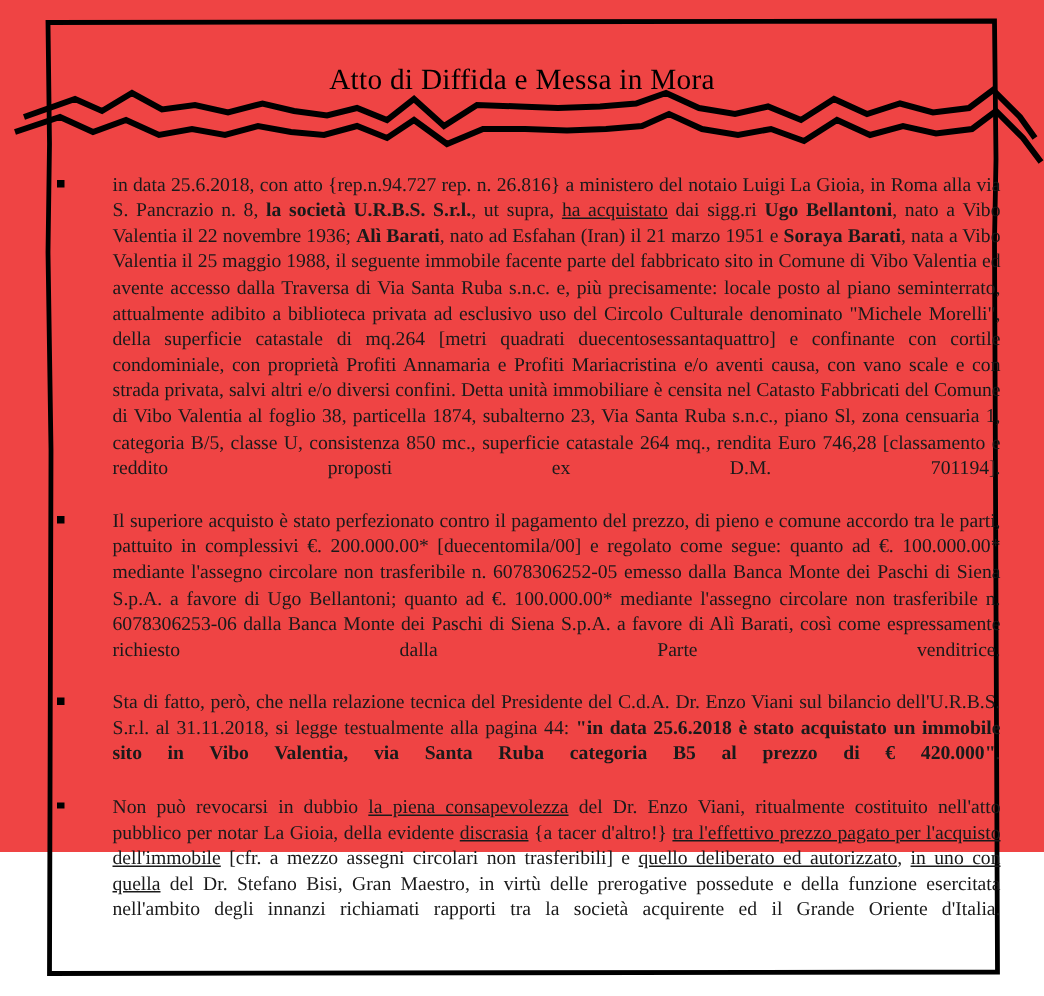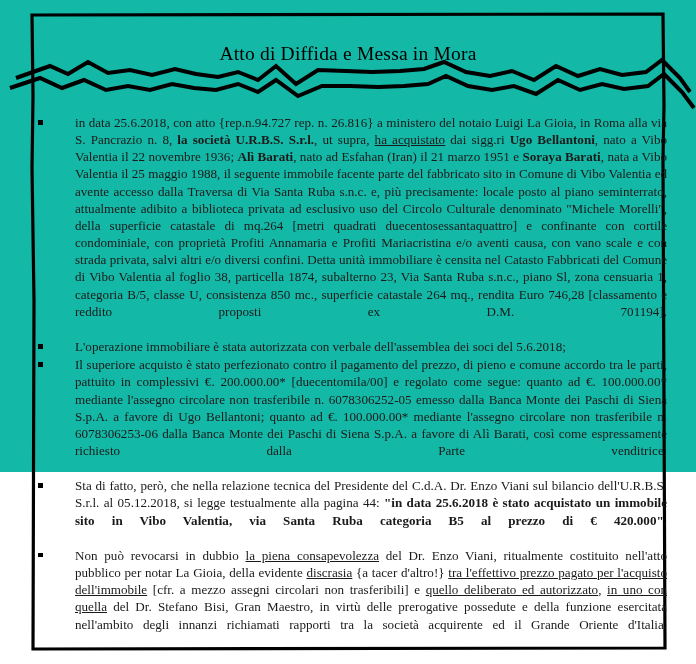--- a/index.html
+++ b/index.html
@@ -12,22 +12,22 @@
     width: 696px;
     height: 664px;
     overflow: hidden;
     font-family: "Liberation Serif", "DejaVu Serif", serif;
     color: #101010;
   }
 
   #page {
     position: relative;
     width: 696px;
-    height: 472px;
-    background: #14b8a6;
+    height: 568px;
+    background: #ef4444;
   }
 
   
   #frame-svg {
     position: absolute;
     left: 0;
     top: 0;
     width: 696px;
     height: 664px;
     pointer-events: none;
@@ -123,31 +123,27 @@
   <div class="title-wrap">
     <h1 class="doc-title">Atto di Diffida e Messa in Mora</h1>
   </div>
 
   <div class="body-wrap">
     <ul class="bullets" id="bullet-list">
         <li id="bullet-acquisto-immobile">
           <span class="bullet-marker"></span>
           <span class="para-text"><span>in data 25.6.2018, con atto {rep.n.94.727 rep. n. 26.816} a ministero del notaio Luigi La Gioia, in Roma alla via S. Pancrazio n. 8, </span><b>la società U.R.B.S. S.r.l.</b><span>, ut supra, </span><u>ha acquistato</u><span> dai sigg.ri </span><b>Ugo Bellantoni</b><span>, nato a Vibo Valentia il 22 novembre 1936; </span><b>Alì Barati</b><span>, nato ad Esfahan (Iran) il 21 marzo 1951 e </span><b>Soraya Barati</b><span>, nata a Vibo Valentia il 25 maggio 1988, il seguente immobile facente parte del fabbricato sito in Comune di Vibo Valentia ed avente accesso dalla Traversa di Via Santa Ruba s.n.c. e, più precisamente: locale posto al piano seminterrato, attualmente adibito a biblioteca privata ad esclusivo uso del Circolo Culturale denominato "Michele Morelli", della superficie catastale di mq.264 [metri quadrati duecentosessantaquattro] e confinante con cortile condominiale, con proprietà Profiti Annamaria e Profiti Mariacristina e/o aventi causa, con vano scale e con strada privata, salvi altri e/o diversi confini. Detta unità immobiliare è censita nel Catasto Fabbricati del Comune di Vibo Valentia al foglio 38, particella 1874, subalterno 23, Via Santa Ruba s.n.c., piano Sl, zona censuaria 1, categoria B/5, classe U, consistenza 850 mc., superficie catastale 264 mq., rendita Euro 746,28 [classamento e reddito proposti ex D.M. 701194].</span></span>
         </li>
-        <li id="bullet-autorizzazione-assemblea">
-          <span class="bullet-marker"></span>
-          <span class="para-text nolast"><span>L'operazione immobiliare è stata autorizzata con verbale dell'assemblea dei soci del 5.6.2018;</span></span>
-        </li>
         <li id="bullet-pagamento-prezzo">
           <span class="bullet-marker"></span>
           <span class="para-text"><span>Il superiore acquisto è stato perfezionato contro il pagamento del prezzo, di pieno e comune accordo tra le parti, pattuito in complessivi €. 200.000.00* [duecentomila/00] e regolato come segue: quanto ad €. 100.000.00* mediante l'assegno circolare non trasferibile n. 6078306252-05 emesso dalla Banca Monte dei Paschi di Siena S.p.A. a favore di Ugo Bellantoni; quanto ad €. 100.000.00* mediante l'assegno circolare non trasferibile n. 6078306253-06 dalla Banca Monte dei Paschi di Siena S.p.A. a favore di Alì Barati, così come espressamente richiesto dalla Parte venditrice.</span></span>
         </li>
         <li id="bullet-relazione-tecnica">
           <span class="bullet-marker"></span>
-          <span class="para-text"><span>Sta di fatto, però, che nella relazione tecnica del Presidente del C.d.A. Dr. Enzo Viani sul bilancio dell'U.R.B.S. S.r.l. al 05.12.2018, si legge testualmente alla pagina 44: </span><b>"in data 25.6.2018 è stato acquistato un immobile sito in Vibo Valentia, via Santa Ruba categoria B5 al prezzo di € 420.000"</b><span>.</span></span>
+          <span class="para-text"><span>Sta di fatto, però, che nella relazione tecnica del Presidente del C.d.A. Dr. Enzo Viani sul bilancio dell'U.R.B.S. S.r.l. al 31.11.2018, si legge testualmente alla pagina 44: </span><b>"in data 25.6.2018 è stato acquistato un immobile sito in Vibo Valentia, via Santa Ruba categoria B5 al prezzo di € 420.000"</b><span>.</span></span>
         </li>
         <li id="bullet-consapevolezza">
           <span class="bullet-marker"></span>
           <span class="para-text"><span>Non può revocarsi in dubbio </span><span class="bu">la piena consapevolezza</span><span> del Dr. Enzo Viani, ritualmente costituito nell'atto pubblico per notar La Gioia, della evidente </span><u>discrasia</u><span> {a tacer d'altro!} </span><u>tra l'effettivo prezzo pagato per l'acquisto dell'immobile</u><span> [cfr. a mezzo assegni circolari non trasferibili] e </span><u>quello deliberato ed autorizzato</u><span>, </span><span class="bu">in uno con quella</span><span> del Dr. Stefano Bisi, Gran Maestro, in virtù delle prerogative possedute e della funzione esercitata nell'ambito degli innanzi richiamati rapporti tra la società acquirente ed il Grande Oriente d'Italia.</span></span>
         </li>
       </ul>
   </div>
 
 </div>
 

